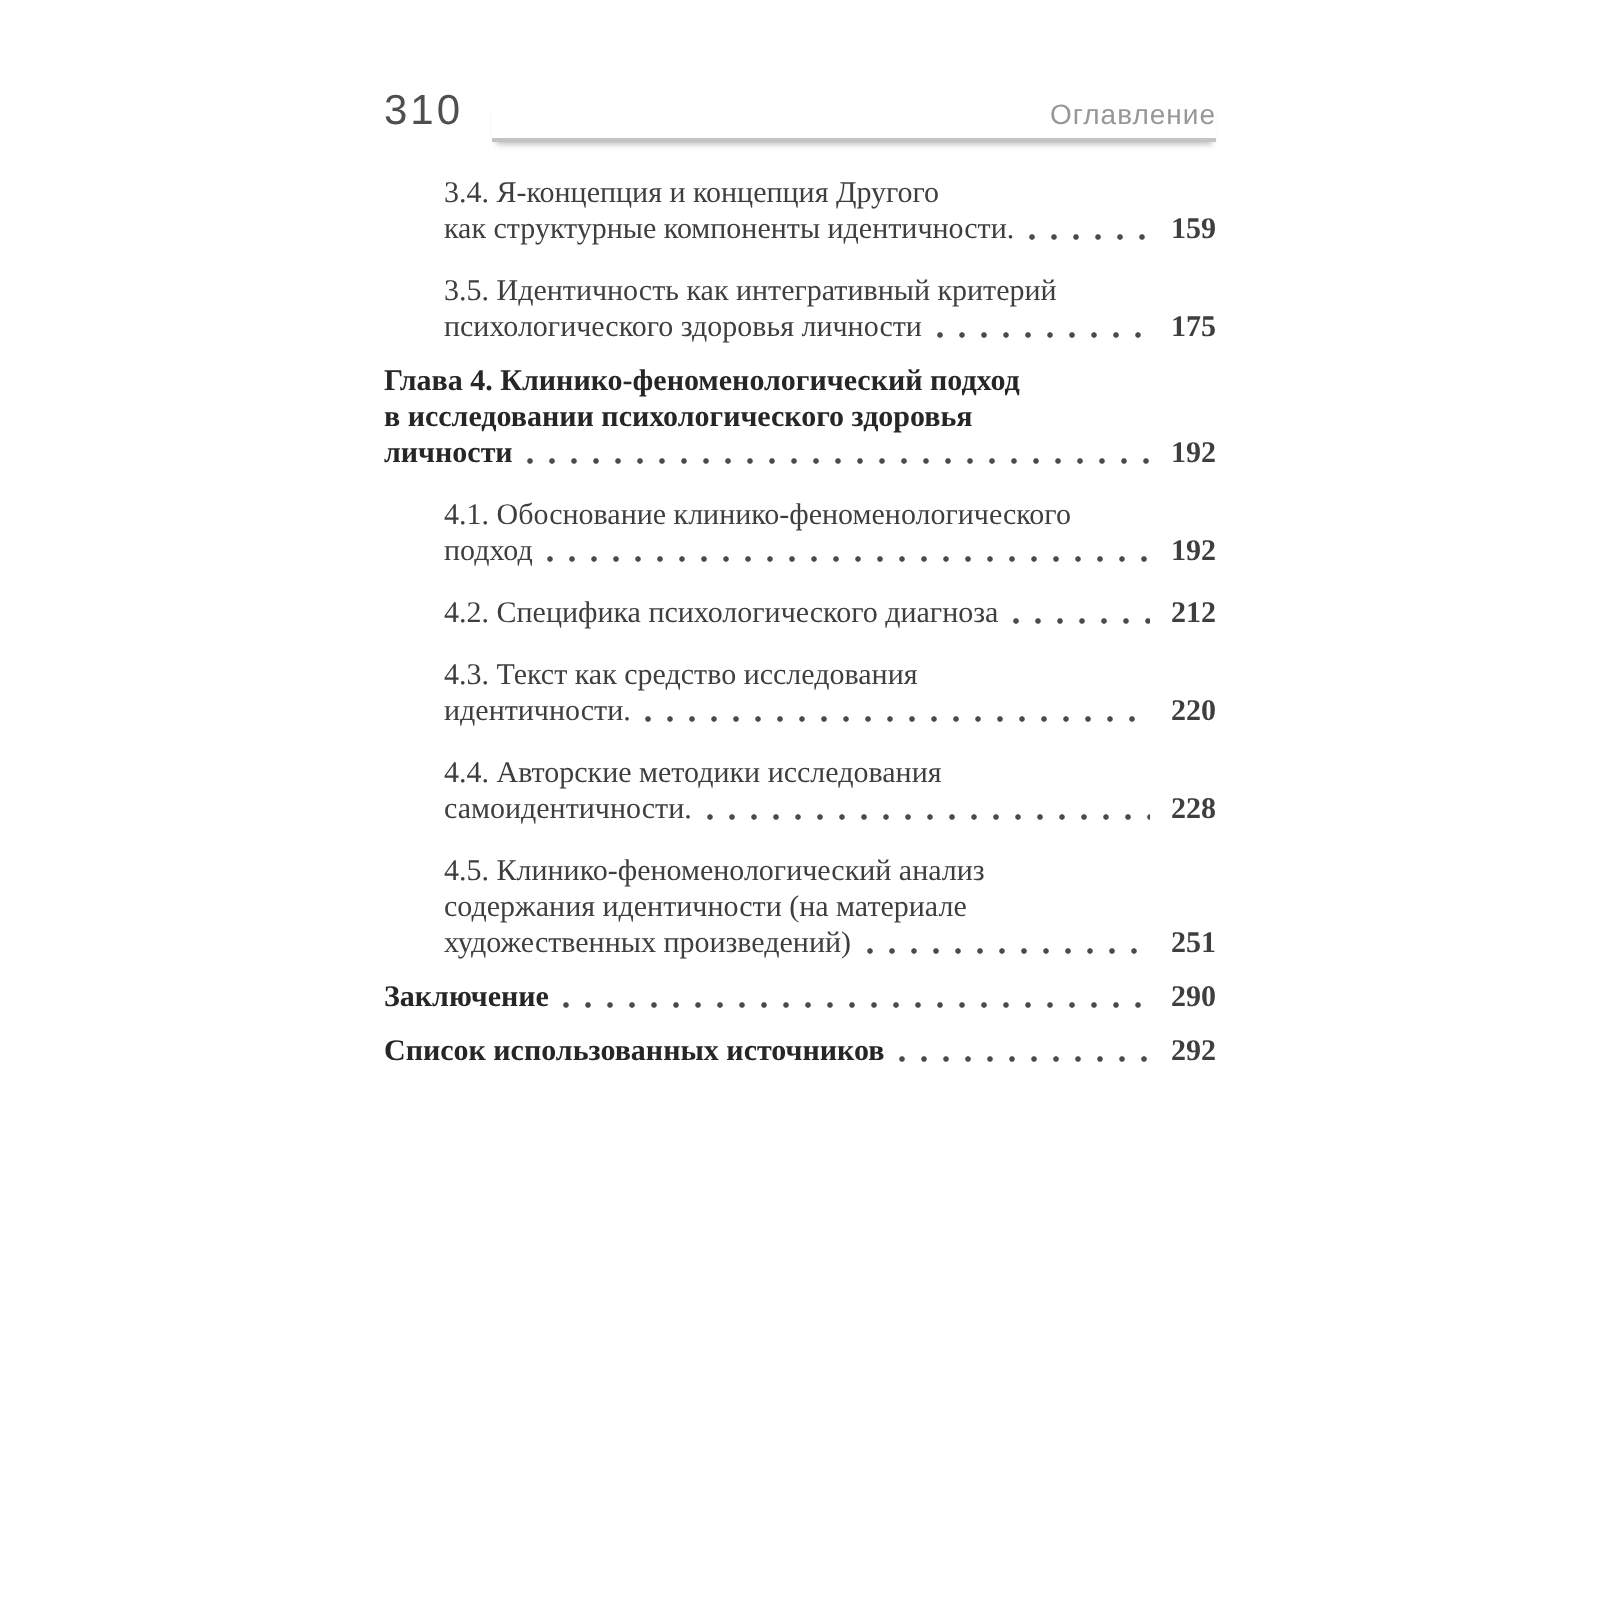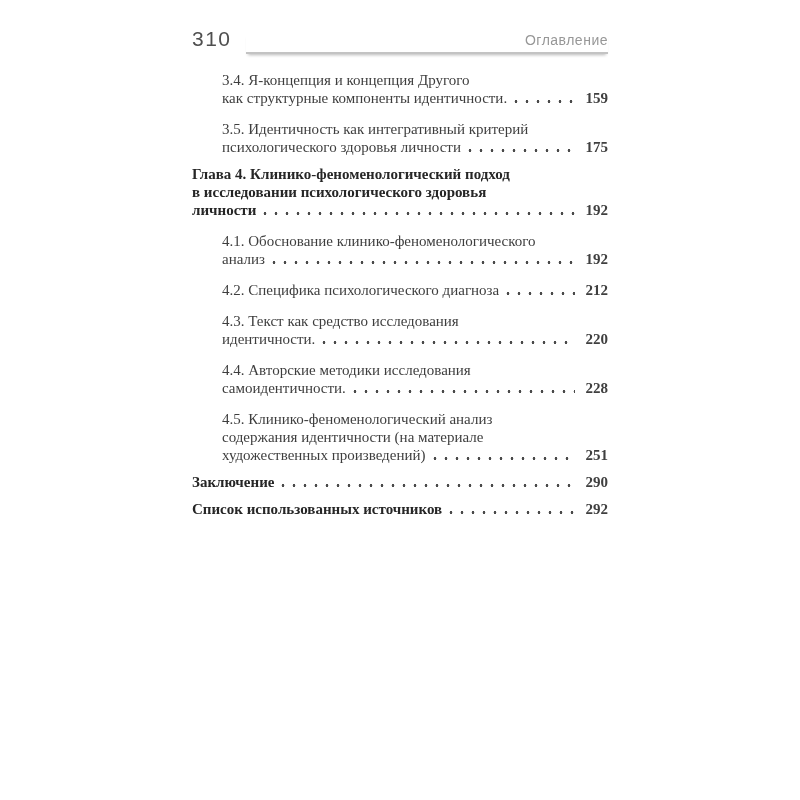--- a/index.html
+++ b/index.html
@@ -10,21 +10,21 @@
   body {
     width: 800px;
     height: 800px;
     position: relative;
     overflow: hidden;
     font-family: "Liberation Serif", serif;
   }
   .sheet {
     position: absolute;
     left: 192px;
-    top: 28px;
+    top: 45px;
     width: 416px;
   }
   
   .page-header {
     display: flex;
     align-items: flex-end;
     width: 100%;
   }
   .folio {
     font-family: "Liberation Sans", sans-serif;
@@ -131,21 +131,21 @@
           <span class="row-text">личности</span>
           <span class="leader"></span>
           <span class="pagenum">192</span>
         </div>
       </div>
       <div class="entry sub">
         <div class="row">
           <span class="row-text">4.1. Обоснование клинико-феноменологического</span>
         </div>
         <div class="row">
-          <span class="row-text">анализ</span>
+          <span class="row-text">подход</span>
           <span class="leader"></span>
           <span class="pagenum">192</span>
         </div>
       </div>
       <div class="entry sub">
         <div class="row">
           <span class="row-text">4.2. Специфика психологического диагноза</span>
           <span class="leader"></span>
           <span class="pagenum">212</span>
         </div>

